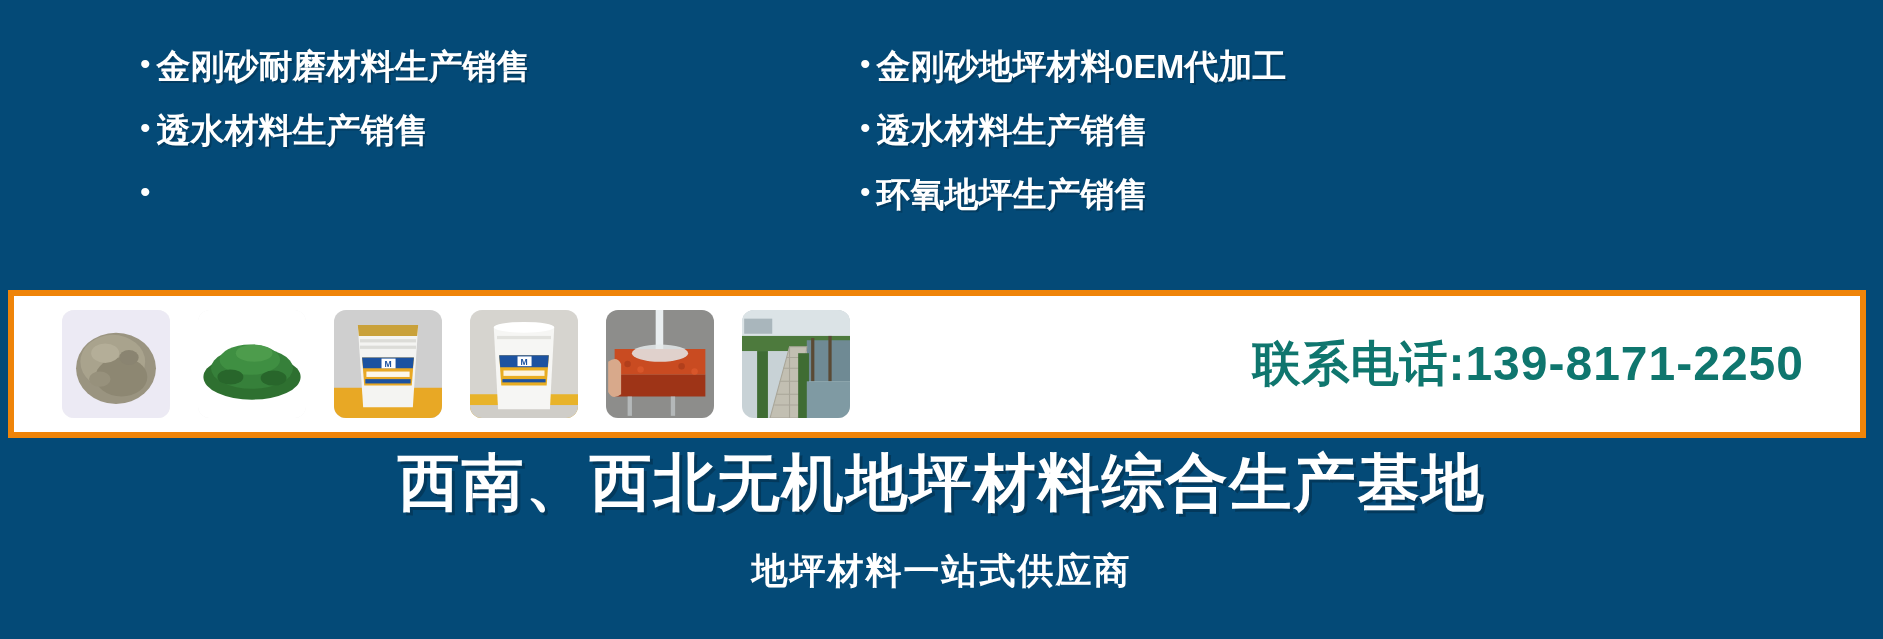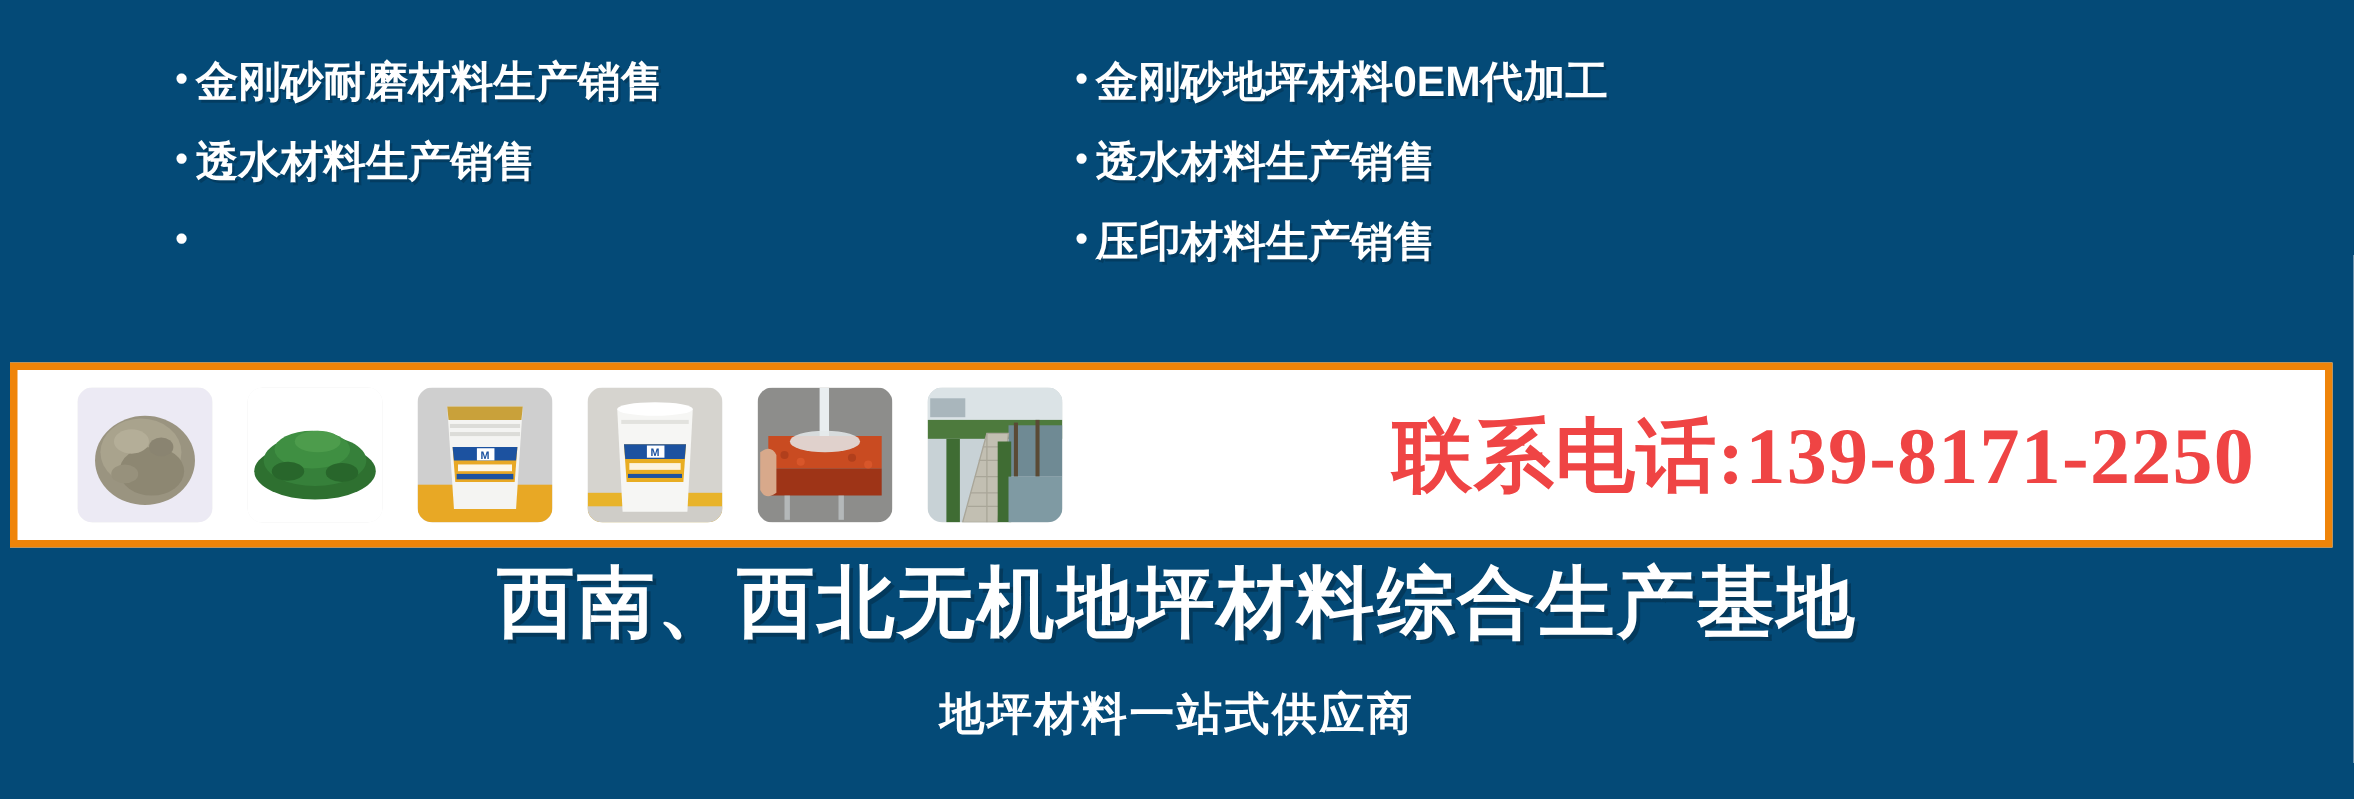--- a/index.html
+++ b/index.html
@@ -83,26 +83,26 @@
     overflow: hidden;
     position: relative;
     flex: 0 0 auto;
     background: #f2f2f2;
   }
   .thumb svg { display: block; width: 100%; height: 100%; }
 
   #phone-number {
     margin-left: auto;
     margin-right: 56px;
-    color: #ef4444;
-    font-size: 64px;
+    color: #0f766e;
+    font-size: 48px;
     font-weight: bold;
     letter-spacing: 1px;
     white-space: nowrap;
-    font-family: Liberation Serif, serif;
+    font-family: Liberation Sans, sans-serif;
   }
 
   
   #headline {
     position: absolute;
     left: 0;
     top: 452px;
     width: 1883px;
     text-align: center;
     color: #ffffff;
@@ -150,21 +150,21 @@
       <div class="bullet-line">
         <span class="bullet-dot">•</span>
         <span class="bullet-text">金刚砂地坪材料0EM代加工</span>
       </div>
       <div class="bullet-line">
         <span class="bullet-dot">•</span>
         <span class="bullet-text">透水材料生产销售</span>
       </div>
       <div class="bullet-line">
         <span class="bullet-dot">•</span>
-        <span class="bullet-text">压印材料生产销售</span>
+        <span class="bullet-text">环氧地坪生产销售</span>
       </div>
     </div>
 
   </div>
 
   <div id="product-panel">
 
     <div class="thumbs">
 
       <div class="thumb">

